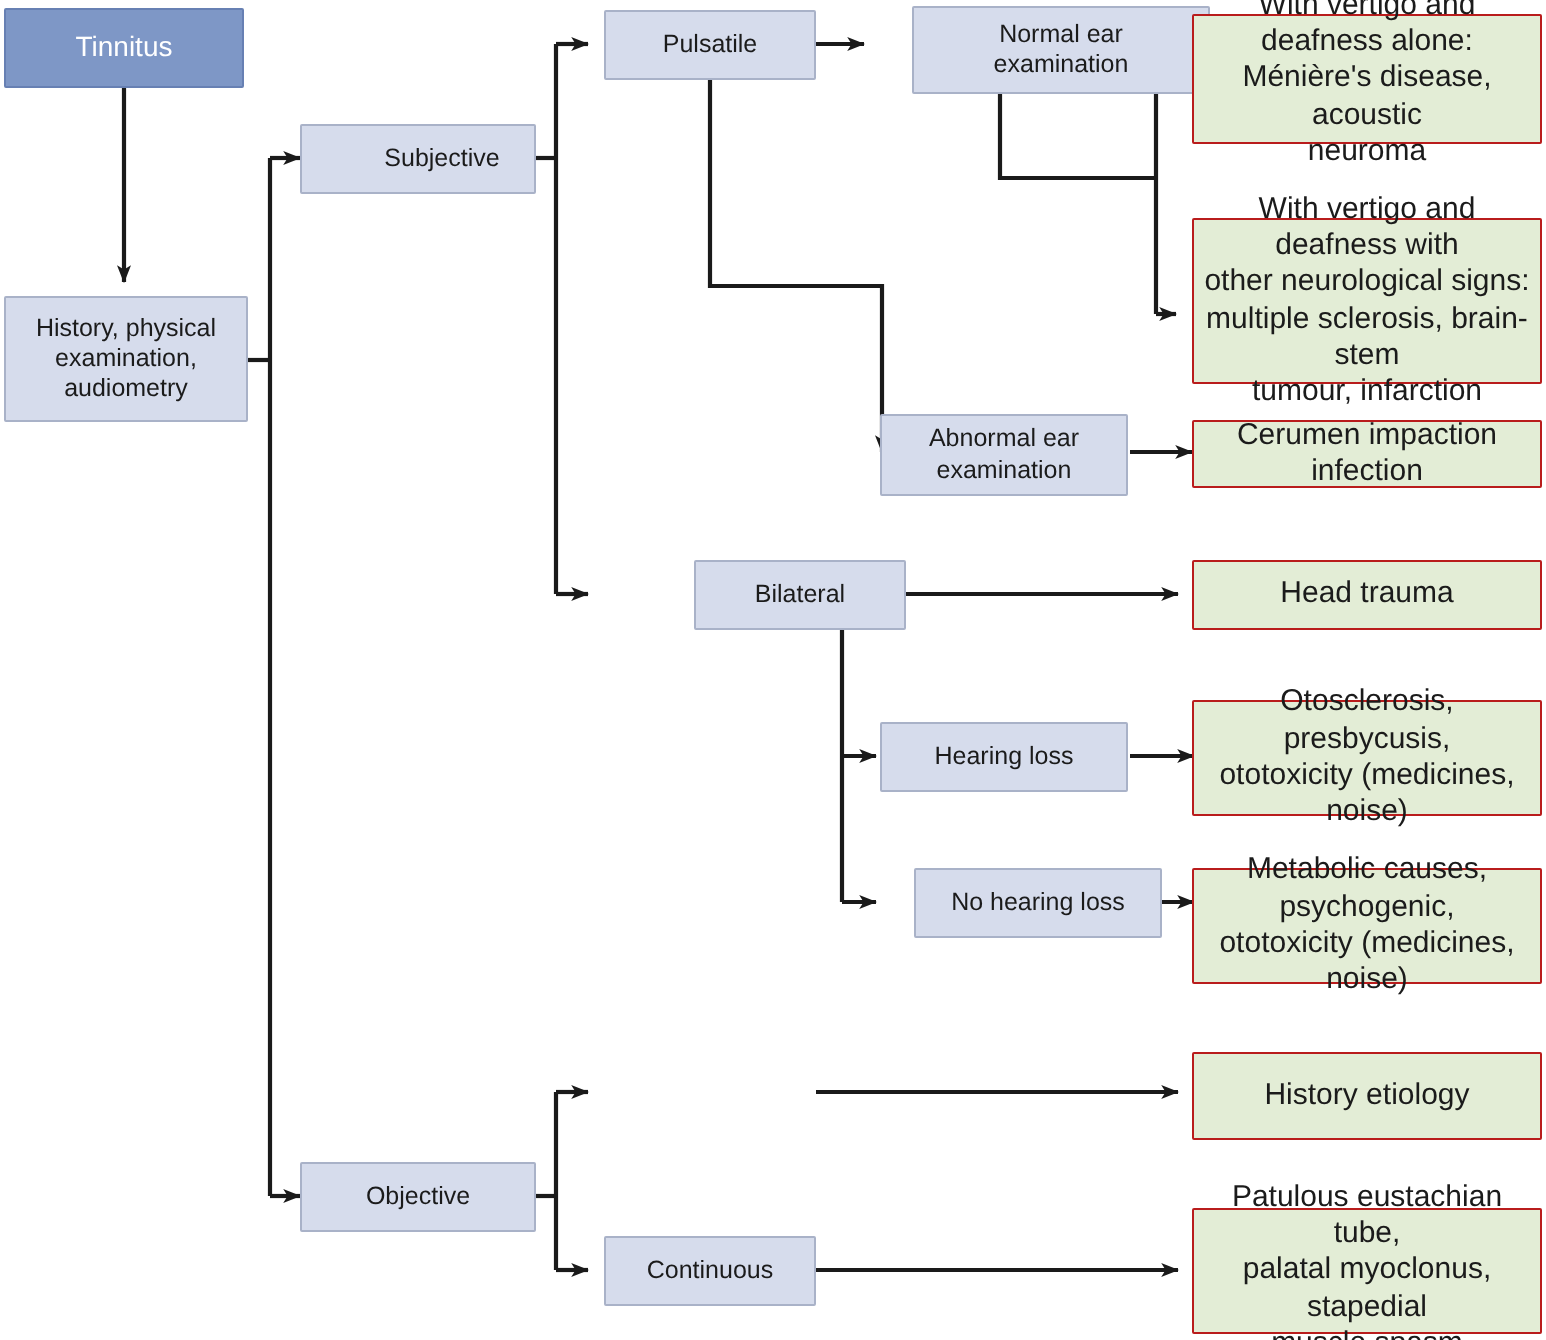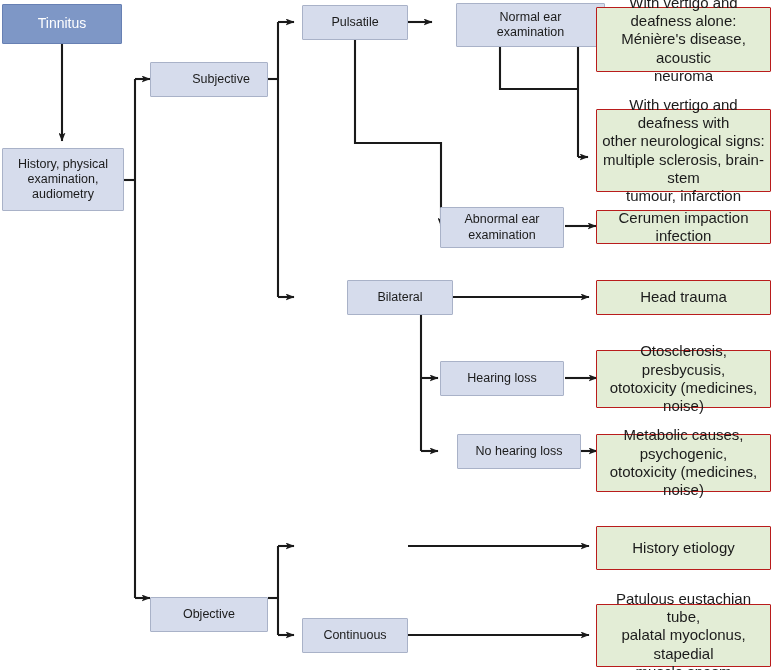--- a/index.html
+++ b/index.html
@@ -127,21 +127,21 @@
   <div class="node n-proc" style="left:2px; top:148px; width:122px; height:63px;text-align:center;">
     <span class="lbl">History, physical
 examination,
 audiometry</span>
   </div>
 
   <div class="node n-proc" style="left:150px; top:62px; width:118px; height:35px;padding-left:24px;">
     <span class="lbl">Subjective</span>
   </div>
 
-  <div class="node n-proc" style="left:150px; top:581px; width:118px; height:35px;margin-top:16px;">
+  <div class="node n-proc" style="left:150px; top:581px; width:118px; height:35px;">
     <span class="lbl">Objective</span>
   </div>
 
   <div class="node n-proc" style="left:302px; top:5px; width:106px; height:35px;">
     <span class="lbl">Pulsatile</span>
   </div>
 
   <div class="node n-proc" style="left:302px; top:280px; width:106px; height:35px;margin-left:45px;">
     <span class="lbl">Bilateral</span>
   </div>

